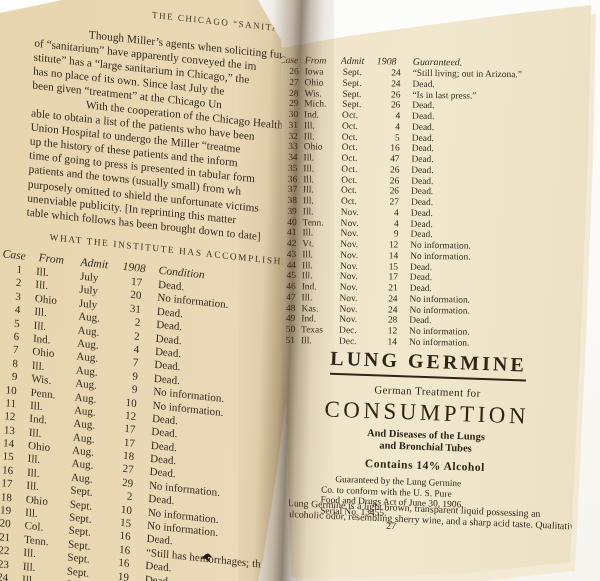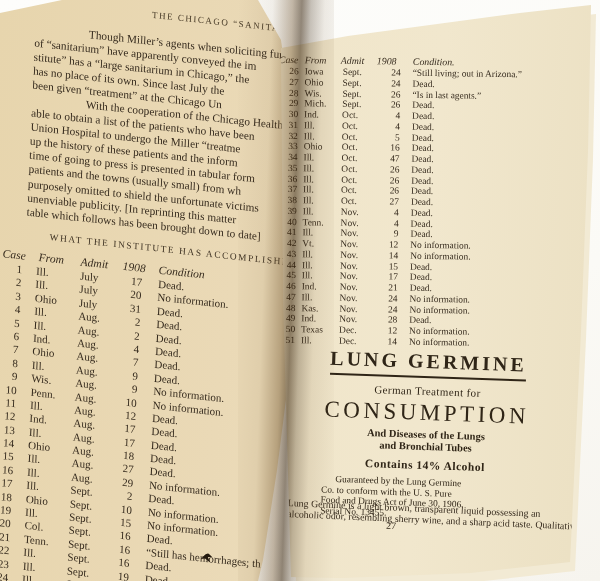--- a/index.html
+++ b/index.html
@@ -293,21 +293,21 @@
 
   <div class="right-clip z-mid">
     <div class="right-bg"></div>
 
     <div class="rtable">
       <div class="hdr">
         <span class="rh-case">Case</span>
         <span class="rh-from">From</span>
         <span class="rh-admit">Admit</span>
         <span class="rh-year">1908</span>
-        <span class="rh-cond">Condition.</span>
+        <span class="rh-cond">Guaranteed.</span>
       </div>
       <div>
 
       <div class="trow">
             <span class="rc-case">26</span>
             <span class="rc-from">Iowa</span>
             <span class="rc-month">Sept.</span>
             <span class="rc-day">24</span>
             <span class="rc-cond">“Still living; out in Arizona.”</span>
           </div>
@@ -316,21 +316,21 @@
             <span class="rc-from">Ohio</span>
             <span class="rc-month">Sept.</span>
             <span class="rc-day">24</span>
             <span class="rc-cond">Dead.</span>
           </div>
           <div class="trow">
             <span class="rc-case">28</span>
             <span class="rc-from">Wis.</span>
             <span class="rc-month">Sept.</span>
             <span class="rc-day">26</span>
-            <span class="rc-cond">“Is in last agents.”</span>
+            <span class="rc-cond">“Is in last press.”</span>
           </div>
           <div class="trow">
             <span class="rc-case">29</span>
             <span class="rc-from">Mich.</span>
             <span class="rc-month">Sept.</span>
             <span class="rc-day">26</span>
             <span class="rc-cond">Dead.</span>
           </div>
           <div class="trow">
             <span class="rc-case">30</span>

